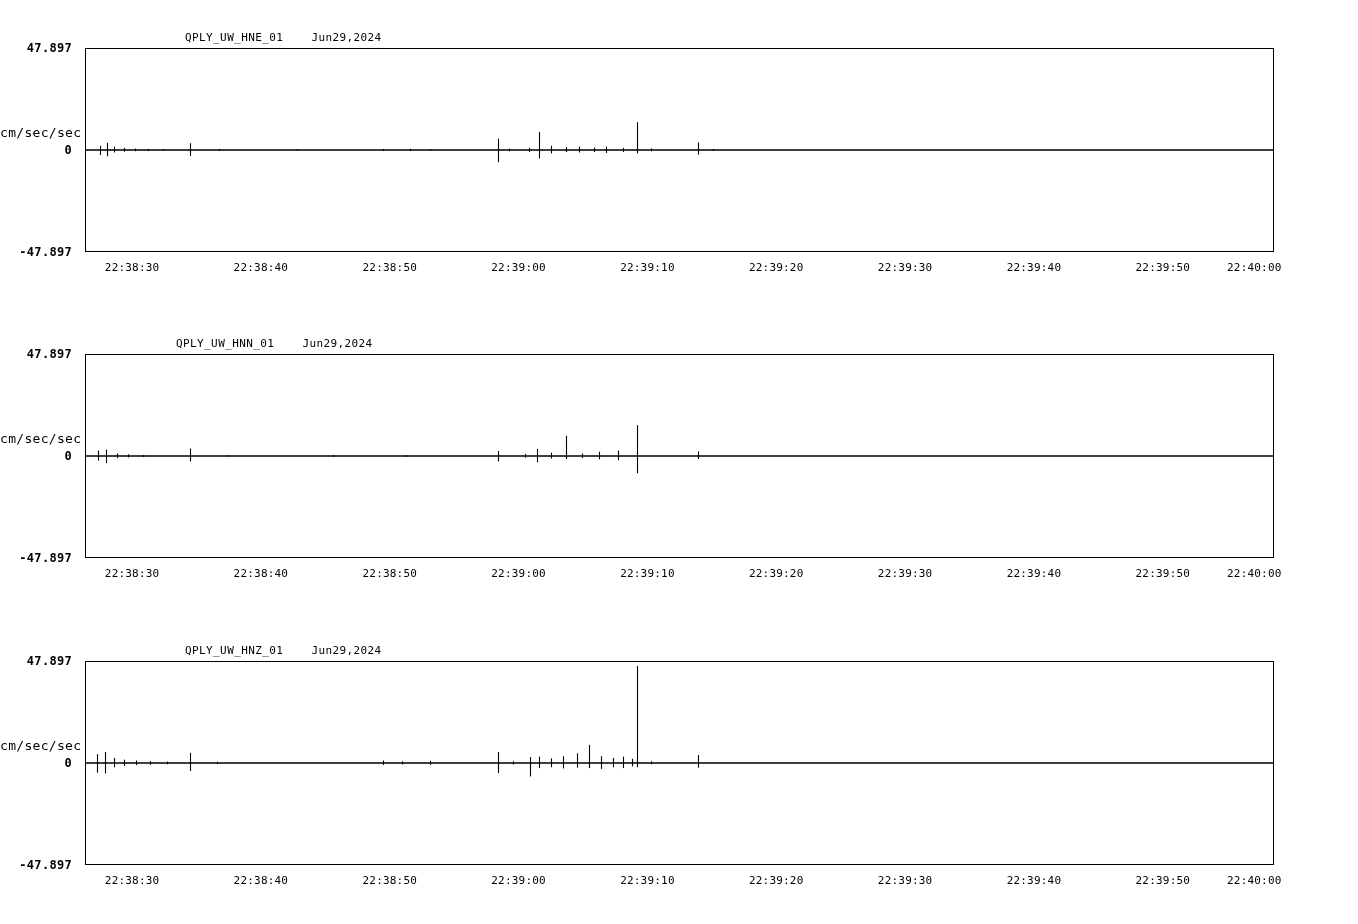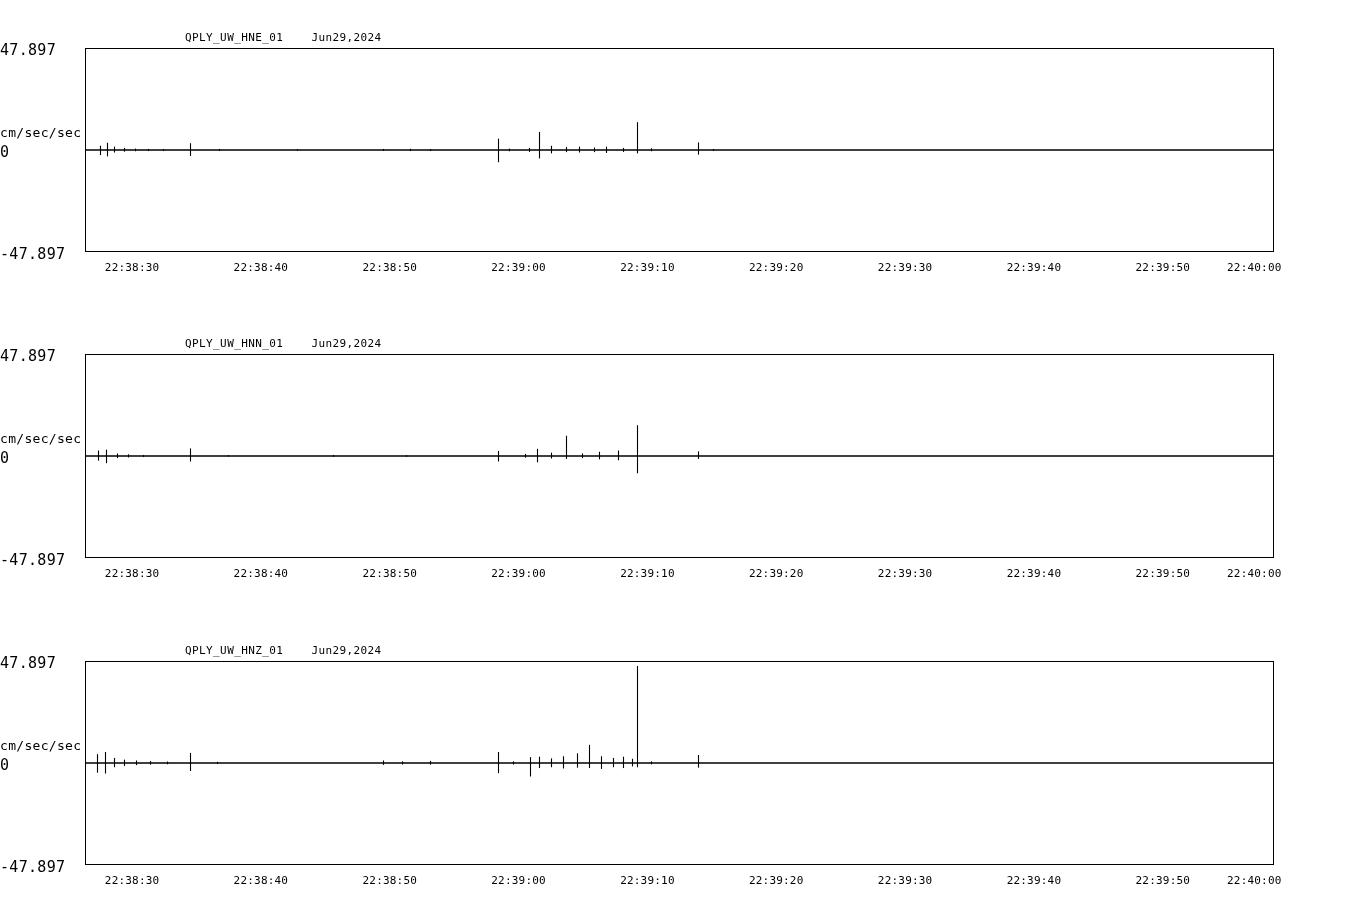--- a/index.html
+++ b/index.html
@@ -38,24 +38,25 @@
   }
   .panel-title {
     position: absolute;
     font-size: 11px;
     font-family: "DejaVu Sans Mono", monospace;
     white-space: pre;
     letter-spacing: 0.4px;
   }
   .ylabel-top, .ylabel-bot, .ylabel-mid {
     position: absolute;
-    font-size: 15px;
-    text-align: left;
+    font-size: 12px;
+    text-align: right;
     white-space: pre;
     letter-spacing: 0.3px;
+    font-weight: bold;
   }
   .yunits {
     position: absolute;
     font-size: 13px;
     text-align: right;
     white-space: pre;
     letter-spacing: 0.3px;
   }
   .tick-label {
     position: absolute;
@@ -112,21 +113,21 @@
       <div class="tick-label" style="left: 362.492px; width: 92px; top: 261px;">22:38:50</div>
       <div class="tick-label" style="left: 491.272px; width: 92px; top: 261px;">22:39:00</div>
       <div class="tick-label" style="left: 620.17px; width: 92px; top: 261px;">22:39:10</div>
       <div class="tick-label" style="left: 748.949px; width: 92px; top: 261px;">22:39:20</div>
       <div class="tick-label" style="left: 877.847px; width: 92px; top: 261px;">22:39:30</div>
       <div class="tick-label" style="left: 1006.63px; width: 92px; top: 261px;">22:39:40</div>
       <div class="tick-label" style="left: 1135.52px; width: 92px; top: 261px;">22:39:50</div>
       <div class="tick-label" style="left: 1227px; width: 92px; top: 261px;">22:40:00</div>
     </div>
     <div class="panel" style="top: 0px;">
-      <div class="panel-title" style="left: 185px; top: 337px;">QPLY_UW_HNN_01    Jun29,2024</div>
+      <div class="panel-title" style="left: 176px; top: 337px;">QPLY_UW_HNN_01    Jun29,2024</div>
       <div class="ylabel-top" style="left: 0px; width: 72px; top: 347px;">47.897</div>
       <div class="ylabel-mid" style="left: 0px; width: 72px; top: 449px;">0</div>
       <div class="ylabel-bot" style="left: 0px; width: 72px; top: 551px;">-47.897</div>
       <div class="yunits" style="left: 0px; width: 72px; top: 431px;">cm/sec/sec</div>
       <div class="plot-frame" style="left: 85px; top: 354px; width: 1189px; height: 204px;">
         <svg class="plot-svg" width="1187" height="202">
           <line x1="0" y1="101" x2="1187" y2="101" stroke="#000" stroke-width="1.6"></line>
           <line x1="12.5" y1="95.51740192496399" x2="12.5" y2="105.6391214481074" stroke="#000" stroke-width="1.1"></line>
           <line x1="20.5" y1="94.67392529803537" x2="20.5" y2="108.16955132889325" stroke="#000" stroke-width="1.1"></line>
           <line x1="31.5" y1="98.46957011921415" x2="31.5" y2="103.10869156732154" stroke="#000" stroke-width="1.1"></line>

